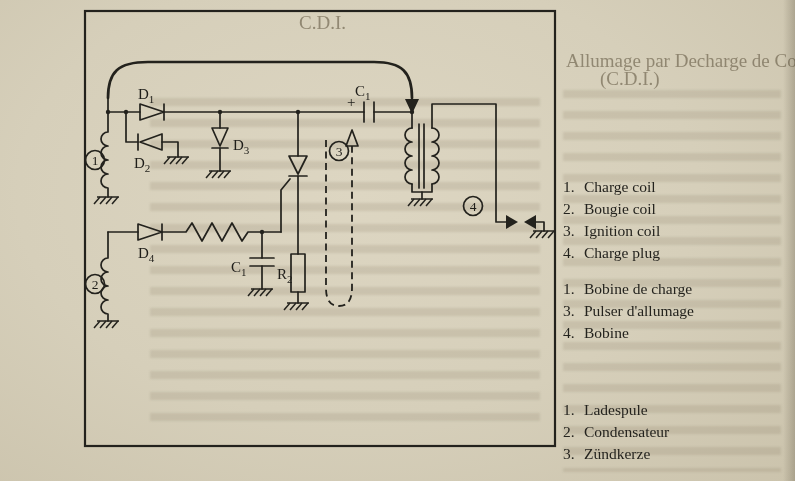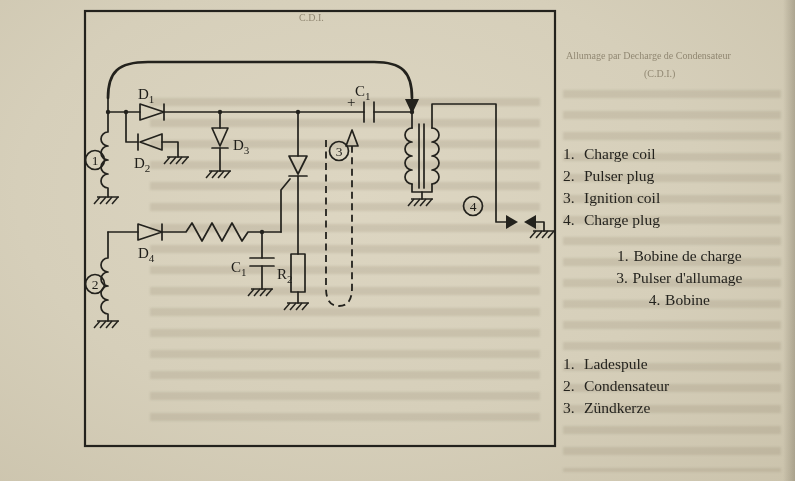--- a/index.html
+++ b/index.html
@@ -5,46 +5,46 @@
   html,body{margin:0;padding:0;background:#b9b19c;}
   .page{position:relative;width:795px;height:481px;overflow:hidden;
         background:radial-gradient(ellipse at 45% 40%, #ddd6c2 0%, #d6cfba 55%, #cbc3ac 100%);
         font-family:"Liberation Serif",serif;color:#23221d;}
   .edge-right{position:absolute;right:0;top:0;width:12px;height:100%;
         background:linear-gradient(90deg,rgba(0,0,0,0),rgba(70,62,45,0.25));}
   .stripes{position:absolute;
         background:repeating-linear-gradient(180deg, rgba(99,89,64,0.13) 0 8px, rgba(99,89,64,0) 8px 21px);
         filter:blur(1px);}
   .ghost-line{position:absolute;color:rgba(88,77,54,0.55);filter:blur(0.6px);
-        font-size:10px;white-space:nowrap;}
+        font-size:19px;white-space:nowrap;}
   svg.circuit{position:absolute;left:0;top:0;}
   .frame{fill:none;stroke:#23221d;stroke-width:2.2;}
   .w{fill:none;stroke:#23221d;stroke-width:1.7;stroke-linecap:round;stroke-linejoin:round;}
   .w2{fill:none;stroke:#23221d;stroke-width:2.7;stroke-linecap:round;}
   .cmp{fill:none;stroke:#23221d;stroke-width:1.7;stroke-linejoin:round;}
   .dash{fill:none;stroke:#23221d;stroke-width:1.8;stroke-dasharray:7 4.5;}
   .solid{fill:#23221d;stroke:none;}
   text{fill:#1e1d19;}
   .lbl{font:15px "Liberation Serif",serif;}
   .sub{font-size:11px;}
   .numglyph{font:13.5px "Liberation Serif",serif;text-anchor:middle;}
-  .legend{position:absolute;left:563px;width:228px;font-size:15.5px;color:#24231e;}
+  .legend{position:absolute;left:563px;width:228px;font-size:15.5px;color:#24231e;margin-top:33px;}
   .legend .row{height:22px;line-height:22px;white-space:nowrap;}
   .legend .num{display:inline-block;width:21px;}
 </style>
 </head>
 <body>
 
 <div class="page">
 
   <div class="stripes" style="left:150px;top:98px;width:390px;height:335px;"></div>
   <div class="stripes" style="left:563px;top:90px;width:218px;height:382px;"></div>
   <div class="ghost-line" style="left:299px;top:12px">C.D.I.</div>
   <div class="ghost-line" style="left:566px;top:50px">Allumage par Decharge de Condensateur</div>
-  <div class="ghost-line" style="left:644px;top:68px">(C.D.I.)</div>
+  <div class="ghost-line" style="left:600px;top:68px">(C.D.I.)</div>
 
   <svg class="circuit" width="795" height="481" viewBox="0 0 795 481">
     <defs>
       <g id="gnd" stroke="#23221d" stroke-width="1.5" fill="none">
         <line x1="-11" y1="0" x2="11" y2="0"></line>
         <line x1="-8" y1="0" x2="-14" y2="7"></line>
         <line x1="-2" y1="0" x2="-8" y2="7"></line>
         <line x1="4" y1="0" x2="-2" y2="7"></line>
         <line x1="10" y1="0" x2="4" y2="7"></line>
       </g>
@@ -184,31 +184,31 @@
       <circle class="solid" cx="126" cy="112" r="2.2"></circle>
       <circle class="solid" cx="220" cy="112" r="2.2"></circle>
       <circle class="solid" cx="298" cy="112" r="2.2"></circle>
       <circle class="solid" cx="412" cy="112" r="2.2"></circle>
       <circle class="solid" cx="262" cy="232" r="2.2"></circle>
     </g>
   </svg>
 
   <div class="legend" style="top:143px;">
     <div class="row"><span class="num">1.</span><span class="txt">Charge coil</span></div>
-    <div class="row"><span class="num">2.</span><span class="txt">Pulser plug</span></div>
+    <div class="row"><span class="num">2.</span><span class="txt">Bougie coil</span></div>
     <div class="row"><span class="num">3.</span><span class="txt">Ignition coil</span></div>
     <div class="row"><span class="num">4.</span><span class="txt">Charge plug</span></div>
   </div>
 
-  <div class="legend" style="top:245px;text-align:center;">
+  <div class="legend" style="top:245px;">
     <div class="row"><span class="num">1.</span><span class="txt">Bobine de charge</span></div>
     <div class="row"><span class="num">3.</span><span class="txt">Pulser d'allumage</span></div>
     <div class="row"><span class="num">4.</span><span class="txt">Bobine</span></div>
   </div>
 
-  <div class="legend" style="top:353px;">
+  <div class="legend" style="top:366px;">
     <div class="row"><span class="num">1.</span><span class="txt">Ladespule</span></div>
     <div class="row"><span class="num">2.</span><span class="txt">Condensateur</span></div>
     <div class="row"><span class="num">3.</span><span class="txt">Zündkerze</span></div>
   </div>
 
   <div class="edge-right"></div>
 </div>
 
 </body></html>

